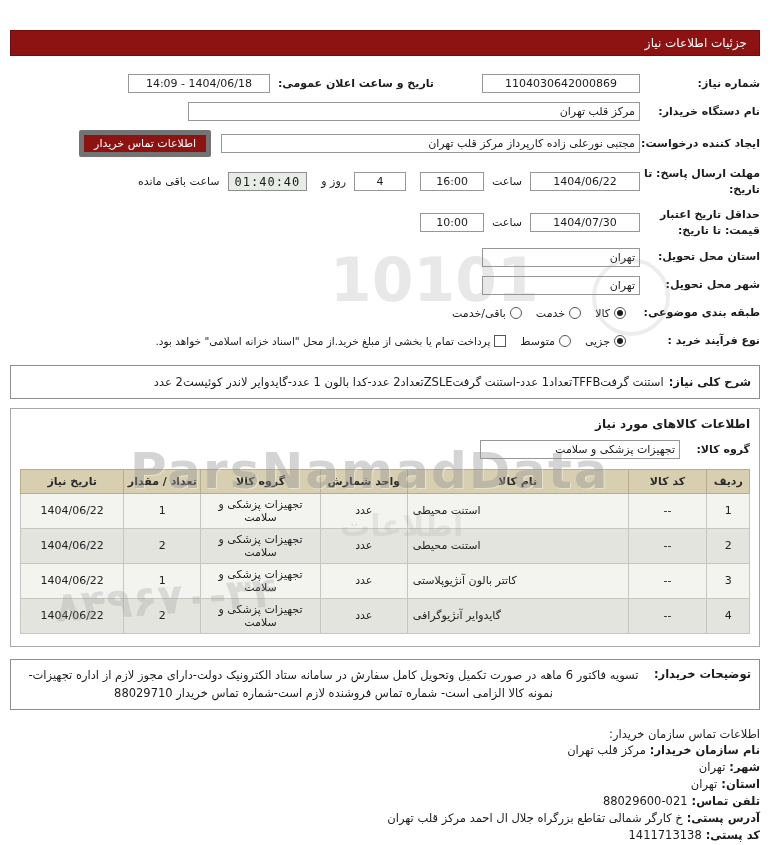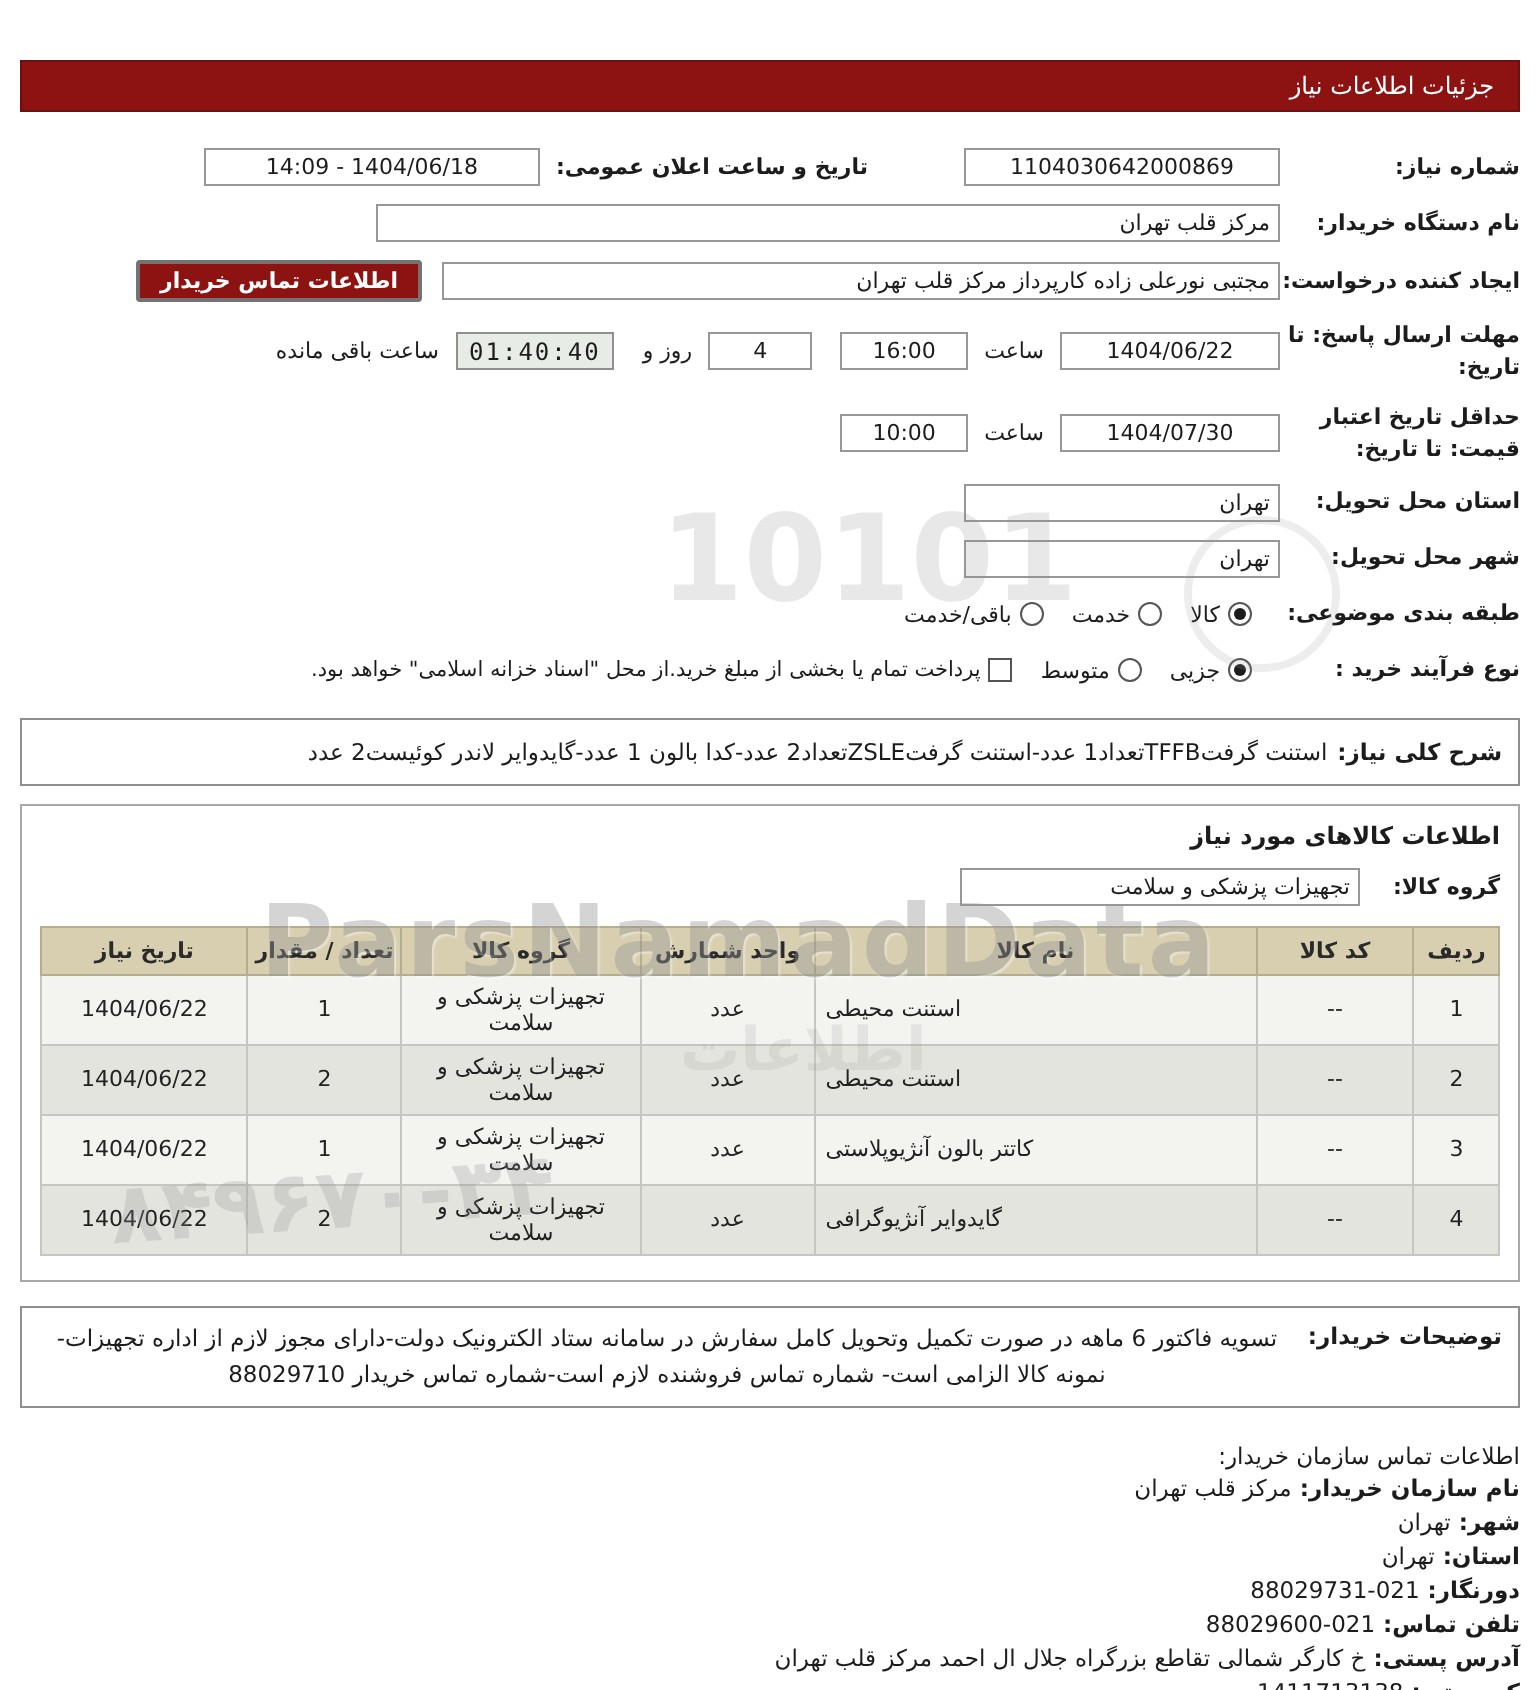--- a/index.html
+++ b/index.html
@@ -10,24 +10,24 @@
   .titlebar{margin-top:30px;background:#8d1313;color:#fff;font-weight:normal;font-size:12px;
             padding:5px 12px;border:1px solid #6e0e0e}
   .form{margin-top:18px}
   .frow{display:flex;align-items:center;margin-top:9px;font-size:11px;min-height:19px}
   .lbl{font-weight:bold}
   .lblw{width:120px;flex:none;line-height:1.45}
   .gap{margin-right:48px}
   .ibox{border:1px solid #979797;background:#fff;min-height:17px;line-height:17px;
         padding:0 4px;font-size:11px;white-space:nowrap;overflow:hidden;flex:none}
   .num{direction:ltr;text-align:center}
-  .w158{width:158px}.w148{width:168px}.w452{width:452px}.w398{width:419px}
+  .w158{width:158px}.w148{width:142px}.w452{width:452px}.w398{width:419px}
   .w110{width:110px}.w64{width:64px}.w52{width:52px}.w200{width:200px}
   .mr8{margin-right:8px}.mr14{margin-right:14px}
-  .btn{background:#8d1313;color:#fff;border:2px solid #737373;font-size:11px;font-weight:bold;
+  .btn{background:#8d1313;color:#fff;border:5px solid #737373;font-size:11px;font-weight:normal;
        padding:2px 10px;margin-right:10px;border-radius:2px;font-family:inherit;cursor:default}
   .timer{font-family:"DejaVu Sans Mono",monospace;font-weight:normal;background:#e8ece6;
          border:1px solid #8f8f8f;padding:0 6px;height:19px;line-height:18px;font-size:12px;
          letter-spacing:1px;margin-right:14px;direction:ltr;flex:none}
   .radio{width:12px;height:12px;border:1px solid #555;border-radius:50%;background:#fff;
          display:inline-block;position:relative;flex:none}
   .radio.checked::after{content:"";position:absolute;left:2px;top:2px;right:2px;bottom:2px;
          border-radius:50%;background:#1c1c1c}
   .chk{width:12px;height:12px;border:1px solid #555;background:#fff;display:inline-block;flex:none}
   .opt{display:flex;align-items:center;gap:4px;margin-right:14px}
@@ -236,23 +236,20 @@
     <div class="cline">
       <span class="clbl">نام سازمان خریدار:</span><span>مرکز قلب تهران</span>
     </div>
     <div class="cline">
       <span class="clbl">شهر:</span><span>تهران</span>
     </div>
     <div class="cline">
       <span class="clbl">استان:</span><span>تهران</span>
     </div>
     <div class="cline">
-      <span class="clbl">دورنگار:</span><span>021-88029731</span>
-    </div>
-    <div class="cline">
       <span class="clbl">تلفن تماس:</span><span>021-88029600</span>
     </div>
     <div class="cline">
       <span class="clbl">آدرس پستی:</span><span>خ کارگر شمالی تقاطع بزرگراه جلال ال احمد مرکز قلب تهران</span>
     </div>
     <div class="cline">
       <span class="clbl">کد پستی:</span><span>1411713138</span>
     </div>
 
   </div>

